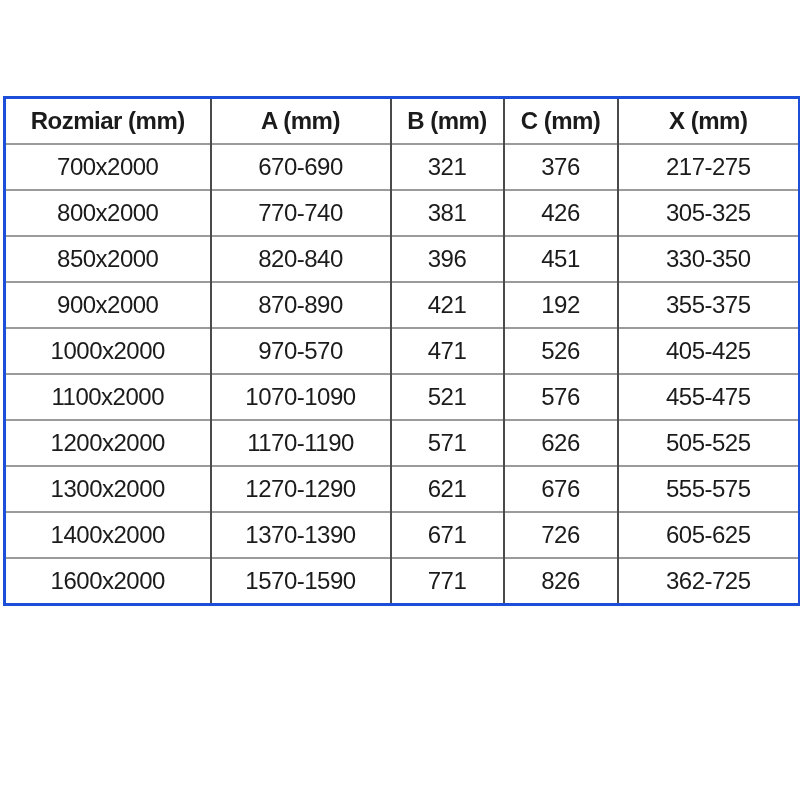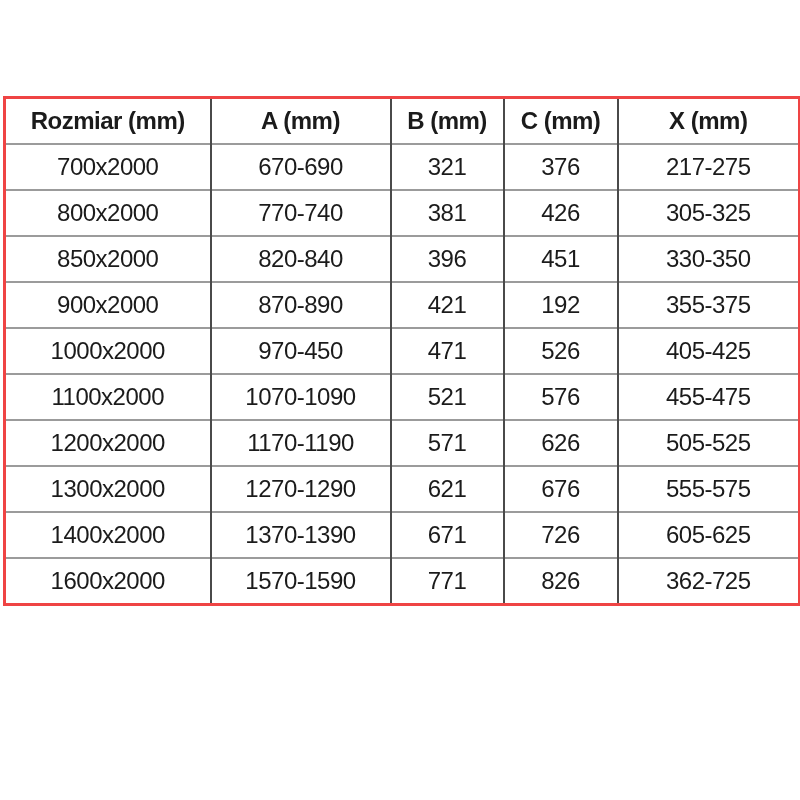--- a/index.html
+++ b/index.html
@@ -18,21 +18,21 @@
   .table-wrap {
     position: absolute;
     top: 96px;
     left: 3px;
     width: 795px;
   }
   table.size-table {
     border-collapse: collapse;
     table-layout: fixed;
     width: 795px;
-    border: 3px solid #ef4444;
+    border: 3px solid #1d4ed8;
   }
   col.c1 { width: 206px; }
   col.c2 { width: 180px; }
   col.c3 { width: 113px; }
   col.c4 { width: 114px; }
   col.c5 { width: 182px; }
   th, td {
     border-left: 2px solid #4a4a4a;
     border-top: 2px solid #9b9b9b;
     height: 44px;
@@ -94,21 +94,21 @@
       </tr>
       <tr>
         <td>900x2000</td>
         <td>870-890</td>
         <td>421</td>
         <td>192</td>
         <td>355-375</td>
       </tr>
       <tr>
         <td>1000x2000</td>
-        <td>970-450</td>
+        <td>970-570</td>
         <td>471</td>
         <td>526</td>
         <td>405-425</td>
       </tr>
       <tr>
         <td>1100x2000</td>
         <td>1070-1090</td>
         <td>521</td>
         <td>576</td>
         <td>455-475</td>

